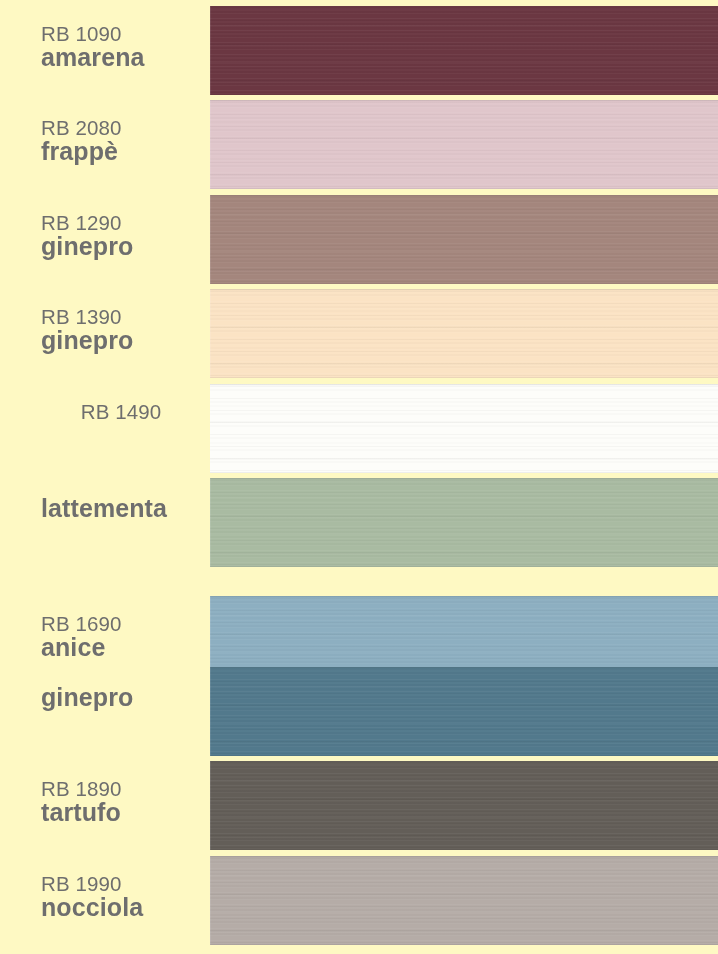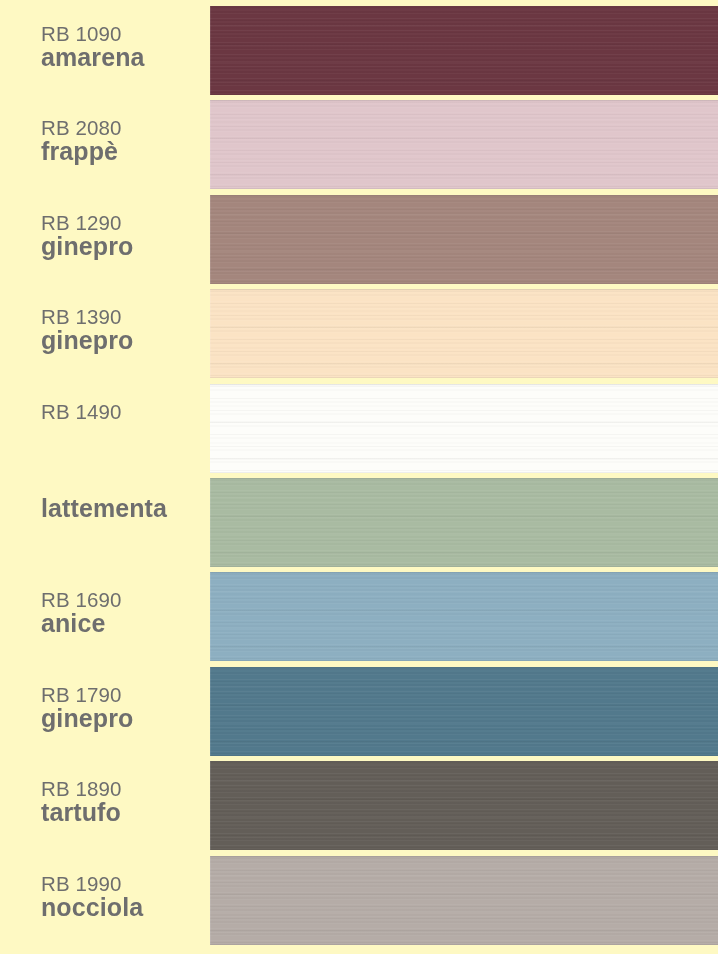--- a/index.html
+++ b/index.html
@@ -176,56 +176,55 @@
         <span class="swatch-name">ginepro</span>
       </div>
       <div class="swatch-chip" style="height: 89px;">
         <div class="swatch-fill" style="background: rgb(251, 227, 196);"></div>
         <div class="swatch-grain"></div>
         <div class="swatch-grain-2"></div>
         <div class="swatch-edge"></div>
       </div>
     </div>
     <div class="swatch-row" style="top: 384px; height: 89px;">
-      <div class="swatch-label" style="color: rgb(110, 110, 110);">
+      <div class="swatch-label" style="color: rgb(110, 110, 110); text-align: center;">
         <span class="swatch-code">RB 1490</span>
       </div>
       <div class="swatch-chip" style="height: 89px;">
         <div class="swatch-fill" style="background: rgb(253, 253, 250);"></div>
         <div class="swatch-grain"></div>
         <div class="swatch-grain-2"></div>
         <div class="swatch-edge"></div>
       </div>
     </div>
     <div class="swatch-row" style="top: 478px; height: 89px;">
       <div class="swatch-label" style="color: rgb(110, 110, 110);">
         <span class="swatch-name">lattementa</span>
       </div>
       <div class="swatch-chip" style="height: 89px;">
         <div class="swatch-fill" style="background: rgb(169, 187, 162);"></div>
         <div class="swatch-grain"></div>
         <div class="swatch-grain-2"></div>
         <div class="swatch-edge"></div>
       </div>
     </div>
-    <div class="swatch-row" style="top: 572px; height: 89px;">
+    <div class="swatch-row" style="top: 596px; height: 89px;">
       <div class="swatch-label" style="color: rgb(110, 110, 110);">
         <span class="swatch-code">RB 1690</span>
         <span class="swatch-name">anice</span>
       </div>
       <div class="swatch-chip" style="height: 89px;">
         <div class="swatch-fill" style="background: rgb(141, 175, 193);"></div>
         <div class="swatch-grain"></div>
         <div class="swatch-grain-2"></div>
         <div class="swatch-edge"></div>
       </div>
     </div>
     <div class="swatch-row" style="top: 667px; height: 89px;">
       <div class="swatch-label" style="color: rgb(110, 110, 110);">
-        <span class="swatch-code">RB 1790</span>
         <span class="swatch-name">ginepro</span>
       </div>
       <div class="swatch-chip" style="height: 89px;">
         <div class="swatch-fill" style="background: rgb(82, 121, 140);"></div>
         <div class="swatch-grain"></div>
         <div class="swatch-grain-2"></div>
         <div class="swatch-edge"></div>
       </div>
     </div>
     <div class="swatch-row" style="top: 761px; height: 77px;">

